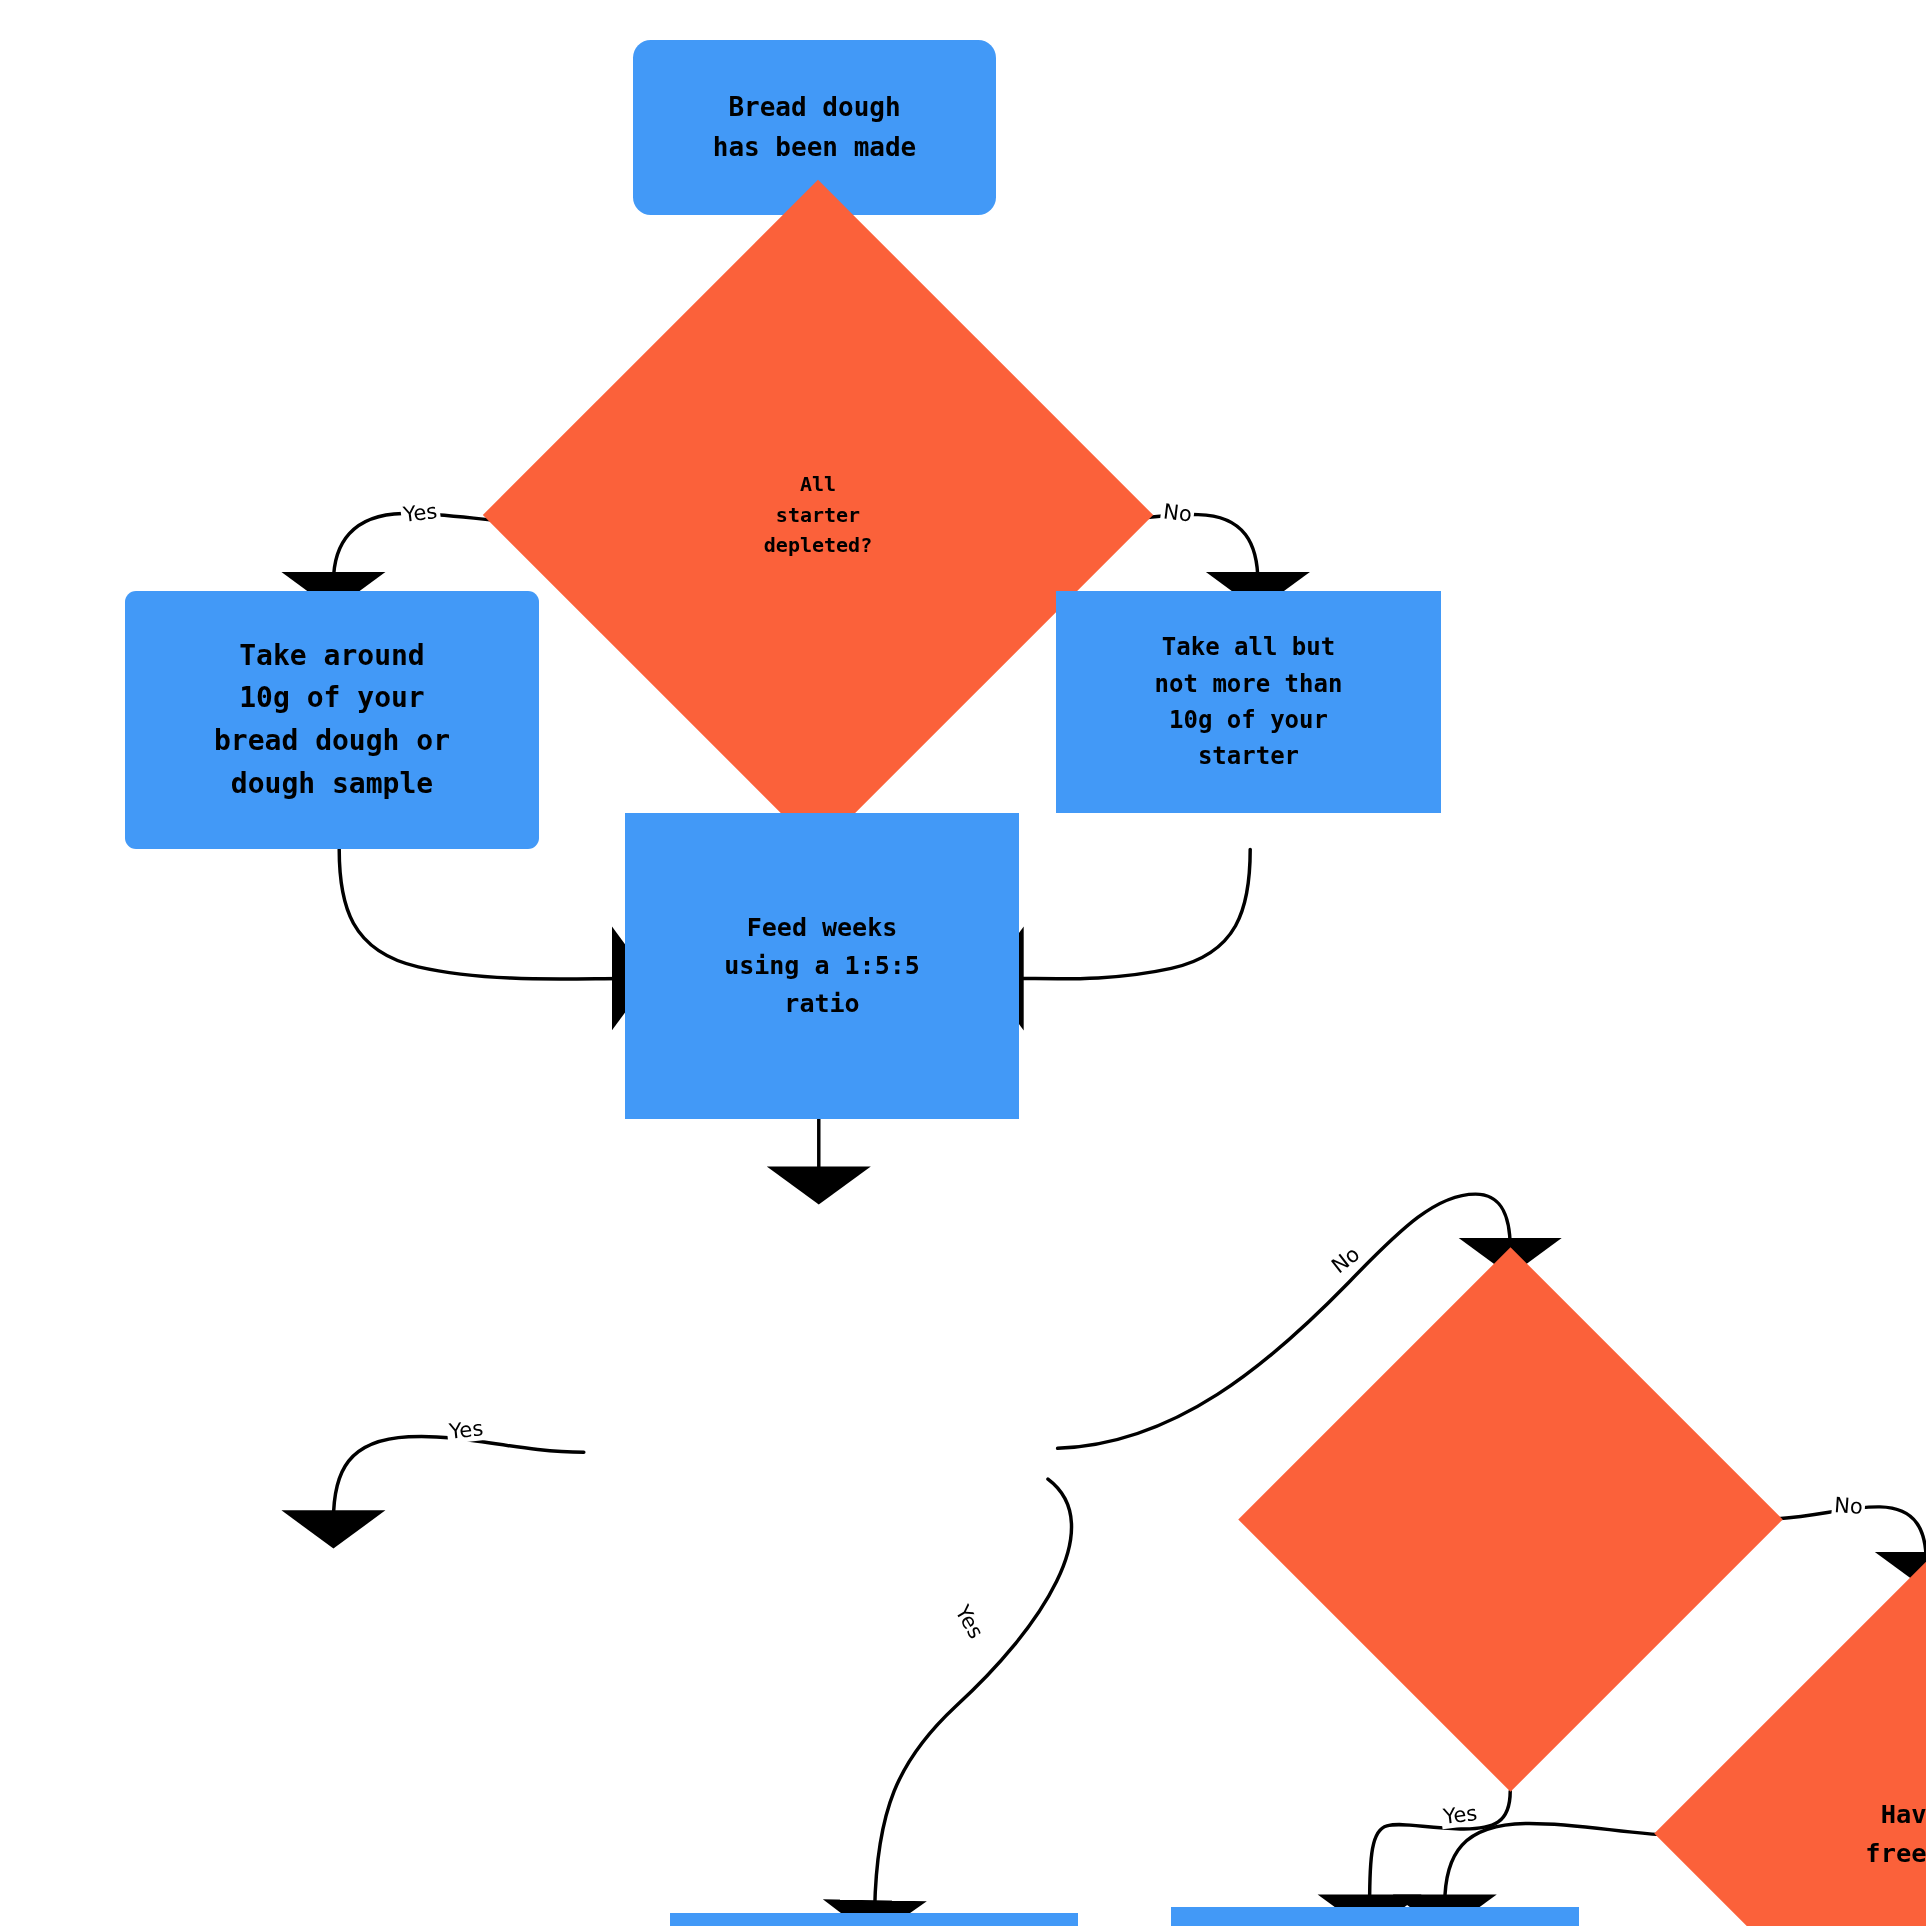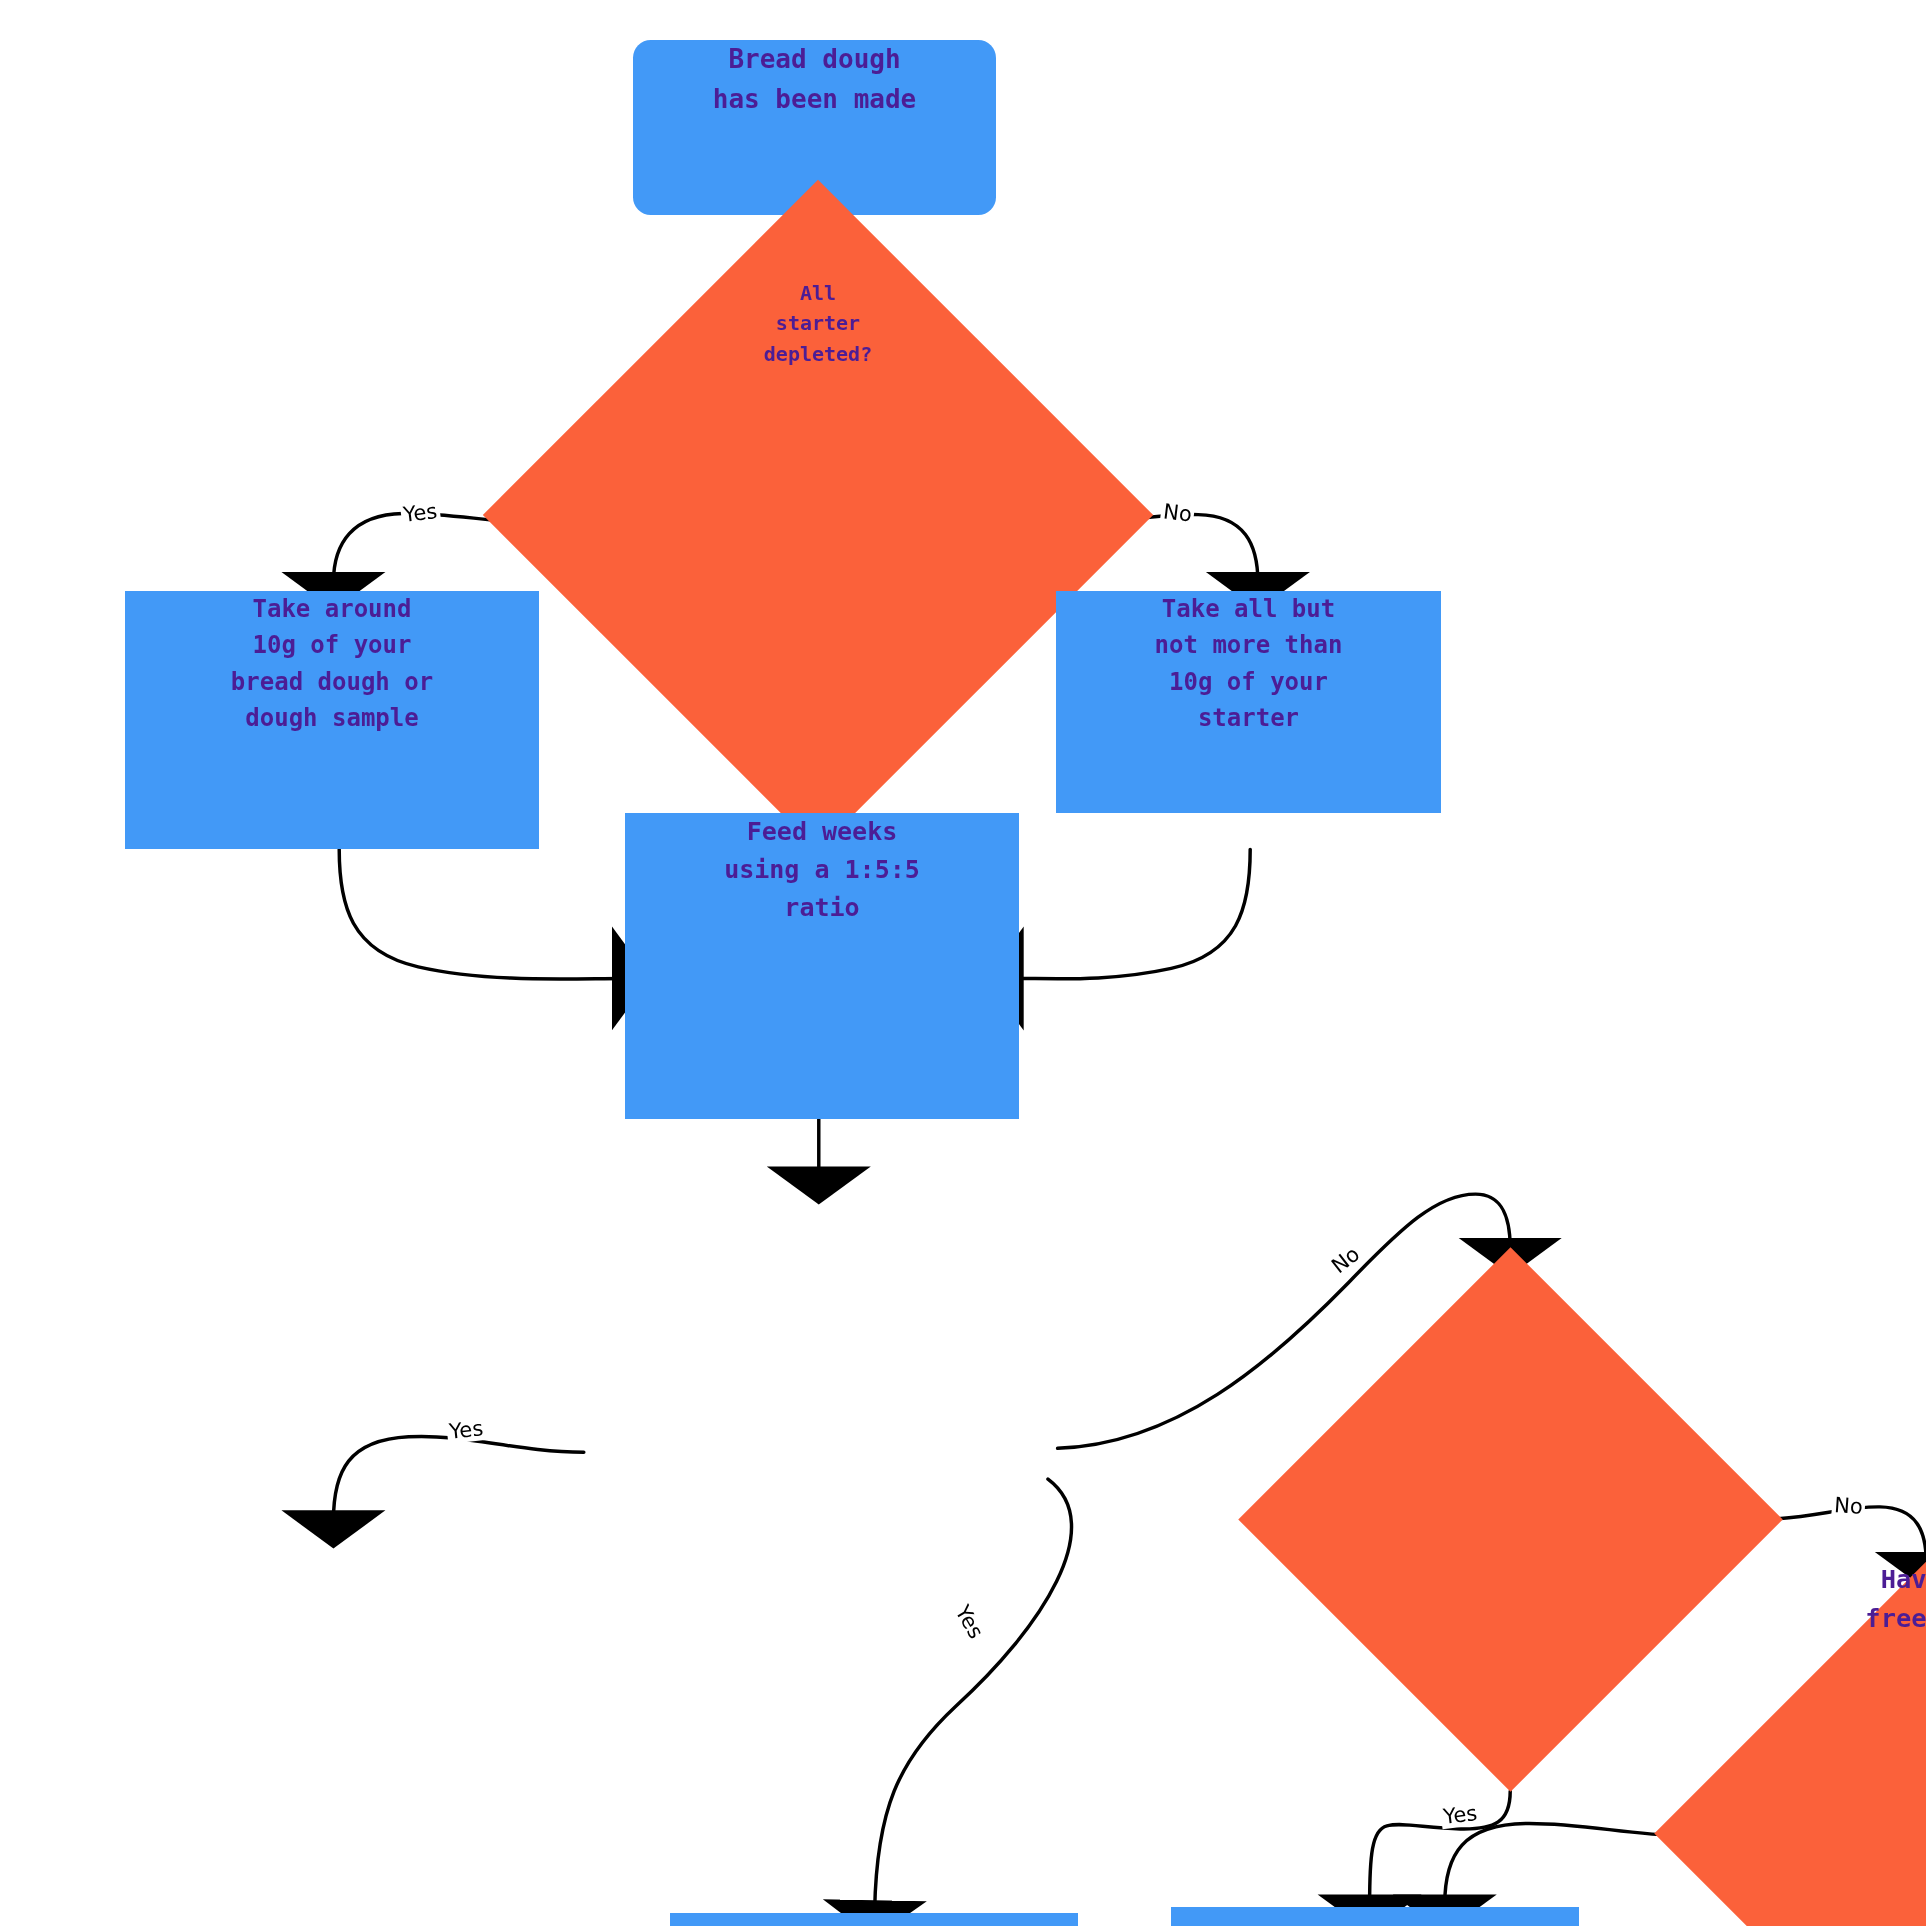--- a/index.html
+++ b/index.html
@@ -20,23 +20,24 @@
     position: absolute;
     left: 0; top: 0;
     width: 2641px;
     height: 2753px;
     pointer-events: none;
   }
   .node {
     position: absolute;
     box-sizing: border-box;
     display: flex;
+    align-items: center;
     justify-content: center;
     text-align: center;
-    color: #4c1d95;
+    color: #000000;
     font-family: "DejaVu Sans Mono", "Liberation Mono", monospace;
     font-weight: bold;
     line-height: 1.52;
     white-space: pre-line;
     z-index: 3;
   }
   .node.process {
     background: #4299f7;
   }
   .node.start {
@@ -124,21 +125,21 @@
 has been made</span>
   </div>
 
   <div class="node decision" style="left:581px; top:278px; width:474px; height:474px; font-size:20px;">
     <span class="dia-shape"></span>
     <span class="dia-label">All
 starter
 depleted?</span>
   </div>
 
-  <div class="node process" style="left:125px; top:591px; width:414px; height:258px; font-size:24px;">
+  <div class="node process" style="left:125px; top:591px; width:414px; height:258px; font-size:28px;border-radius:11px;">
     <span>Take around
 10g of your
 bread dough or
 dough sample</span>
   </div>
 
   <div class="node process" style="left:1056px; top:591px; width:385px; height:222px; font-size:24px;">
     <span>Take all but
 not more than
 10g of your

